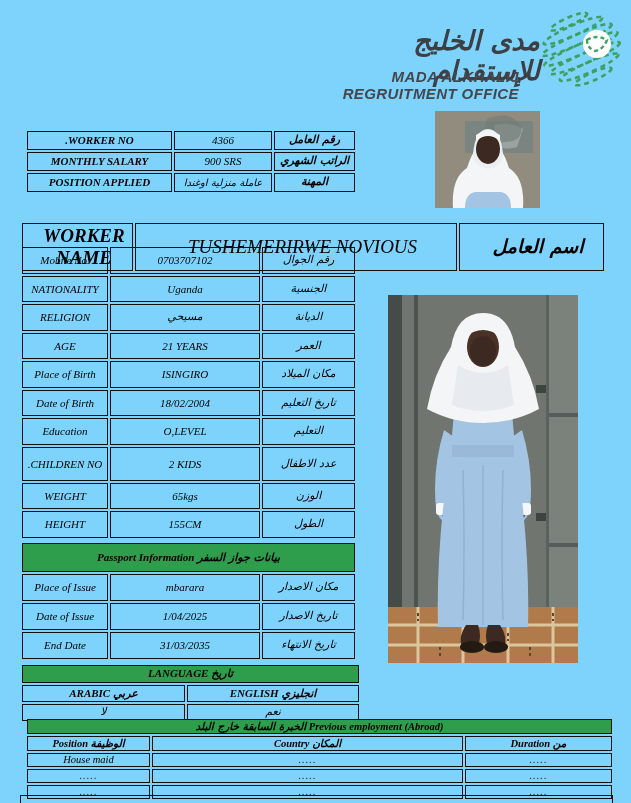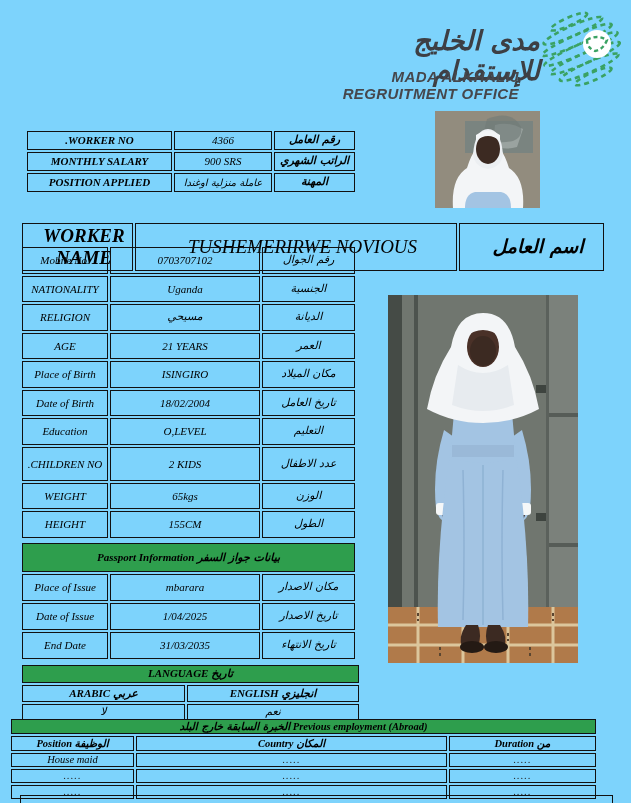--- a/index.html
+++ b/index.html
@@ -25,21 +25,21 @@
   #summary td{height:15px;}
   
   #namebar{top:221px;left:20px;}
   #namebar td{height:18px;font-size:19px;padding-left:16px;}
   
   #details{top:245px;left:20px;height:295px;}
   #passport{top:541px;left:20px;height:120px;}
   
   #language{top:663px;left:20px;height:52px;}
   
-  #employment{top:717px;left:9px;height:78px;}
+  #employment{top:717px;left:25px;height:78px;}
   #employment td{font-size:10.5px;padding:0 3px;}
   
   #footer-clip{top:795px;left:20px;width:591px;height:8px;border:1px solid #111;
                overflow:hidden;text-align:center;}
   
   #photo-small{top:111px;left:435px;width:105px;height:97px;}
   #photo-full{top:295px;left:388px;width:190px;height:368px;}
 </style>
 </head>
 <body>
@@ -148,21 +148,21 @@
       <td class="ar">العمر</td>
     </tr>
     <tr>
       <td>Place of Birth</td>
       <td>ISINGIRO</td>
       <td class="ar">مكان الميلاد</td>
     </tr>
     <tr>
       <td>Date of Birth</td>
       <td>18/02/2004</td>
-      <td class="ar">تاريخ العامل</td>
+      <td class="ar">تاريخ التعليم</td>
     </tr>
     <tr>
       <td>Education</td>
       <td>O,LEVEL</td>
       <td class="ar">التعليم</td>
     </tr>
     <tr style="height:34px">
       <td>.CHILDREN NO</td>
       <td>2 KIDS</td>
       <td class="ar">عدد الاطفال</td>

